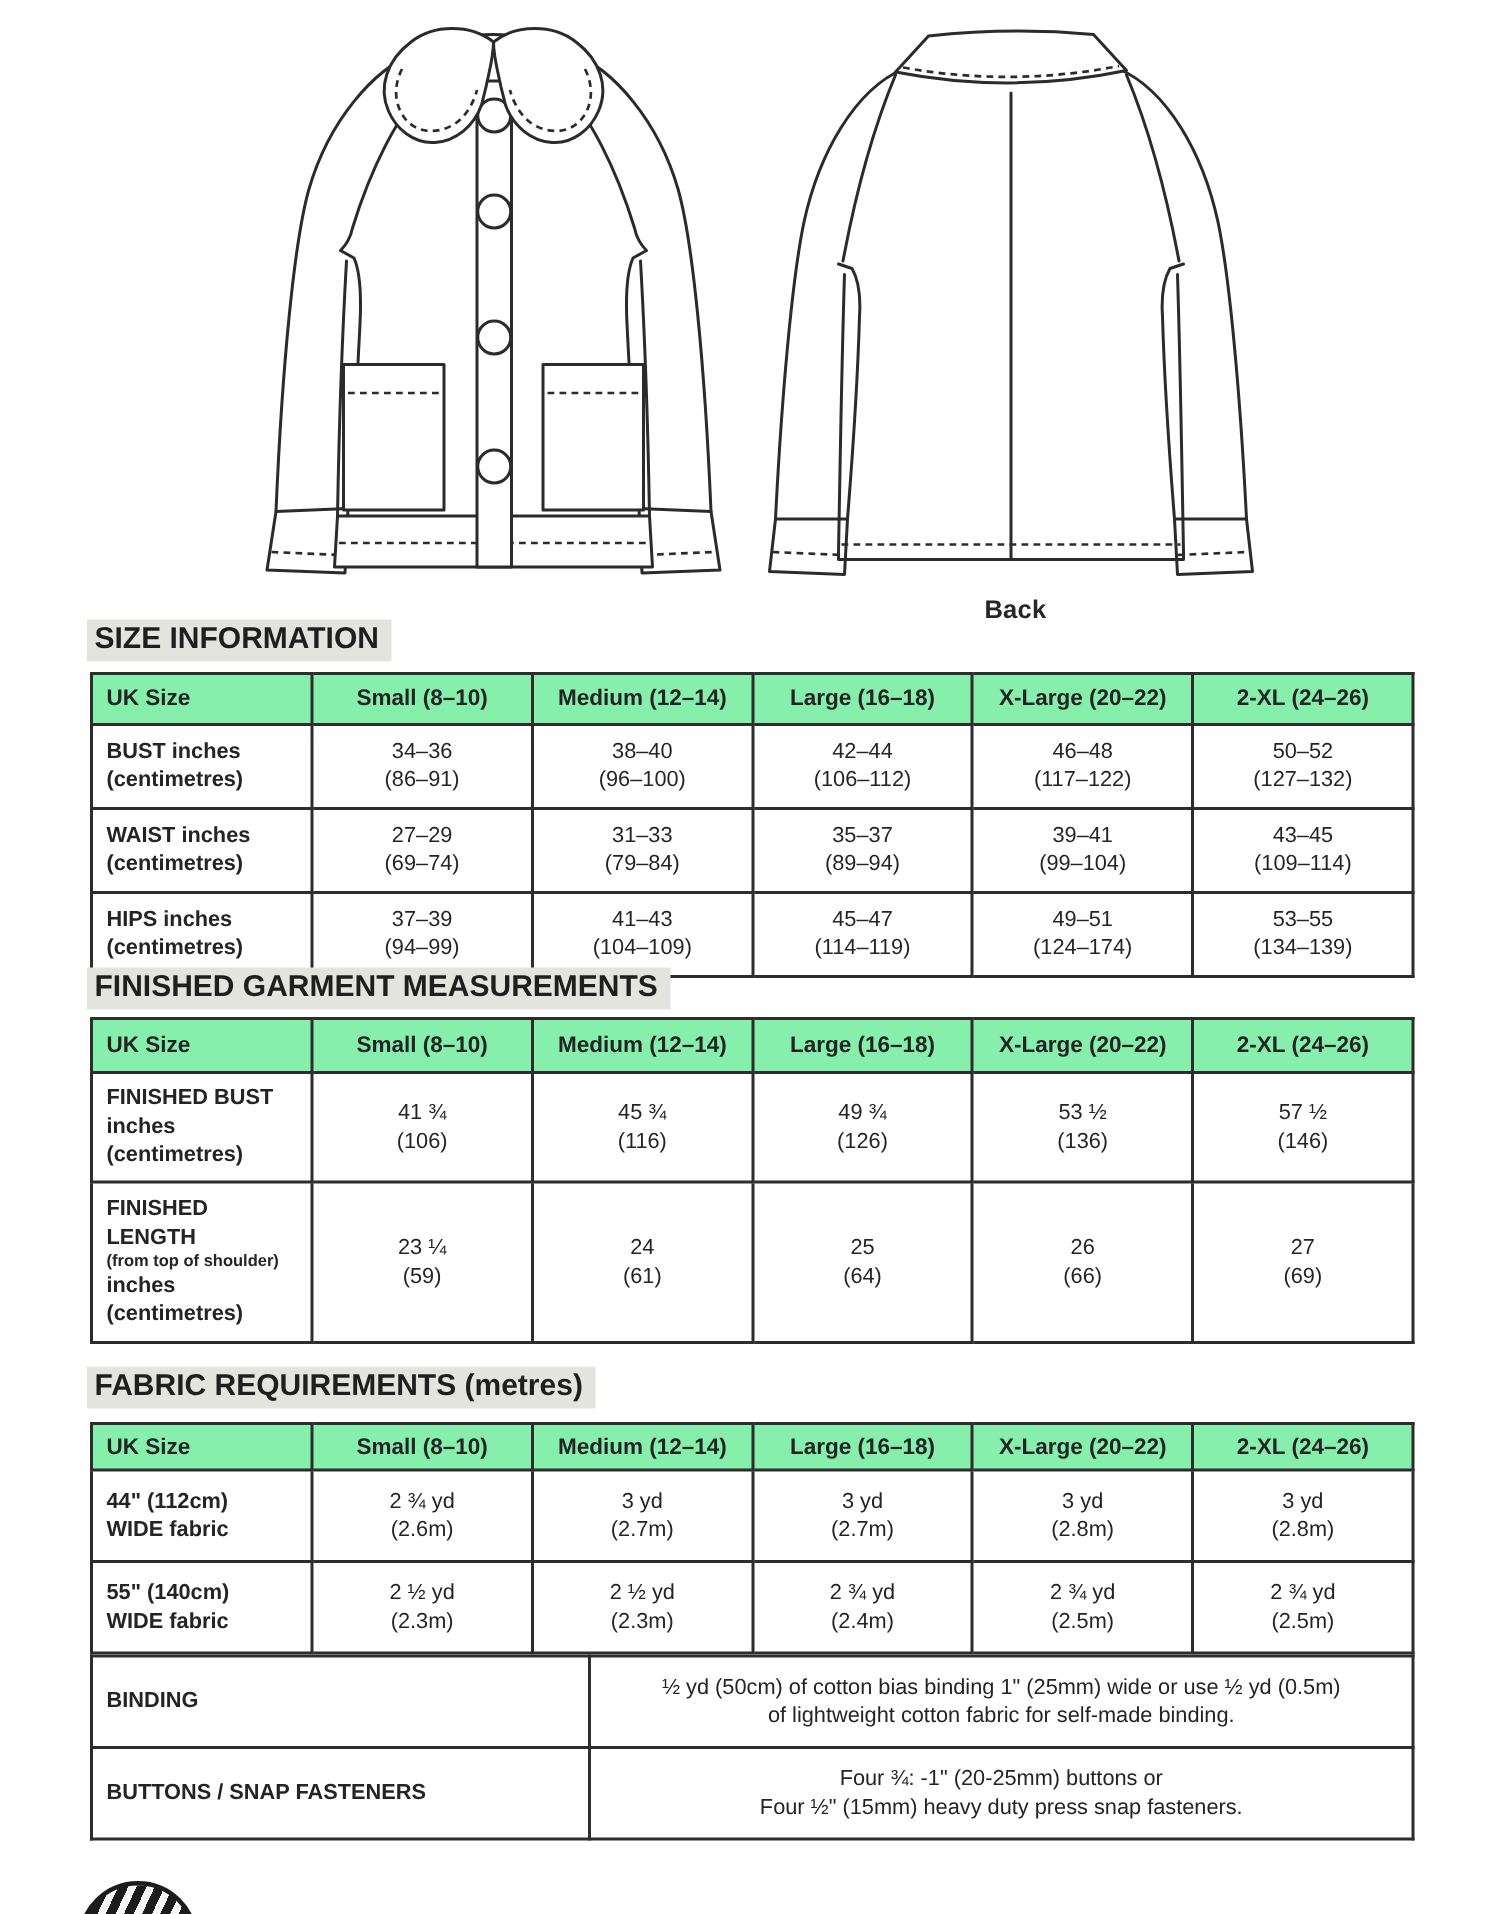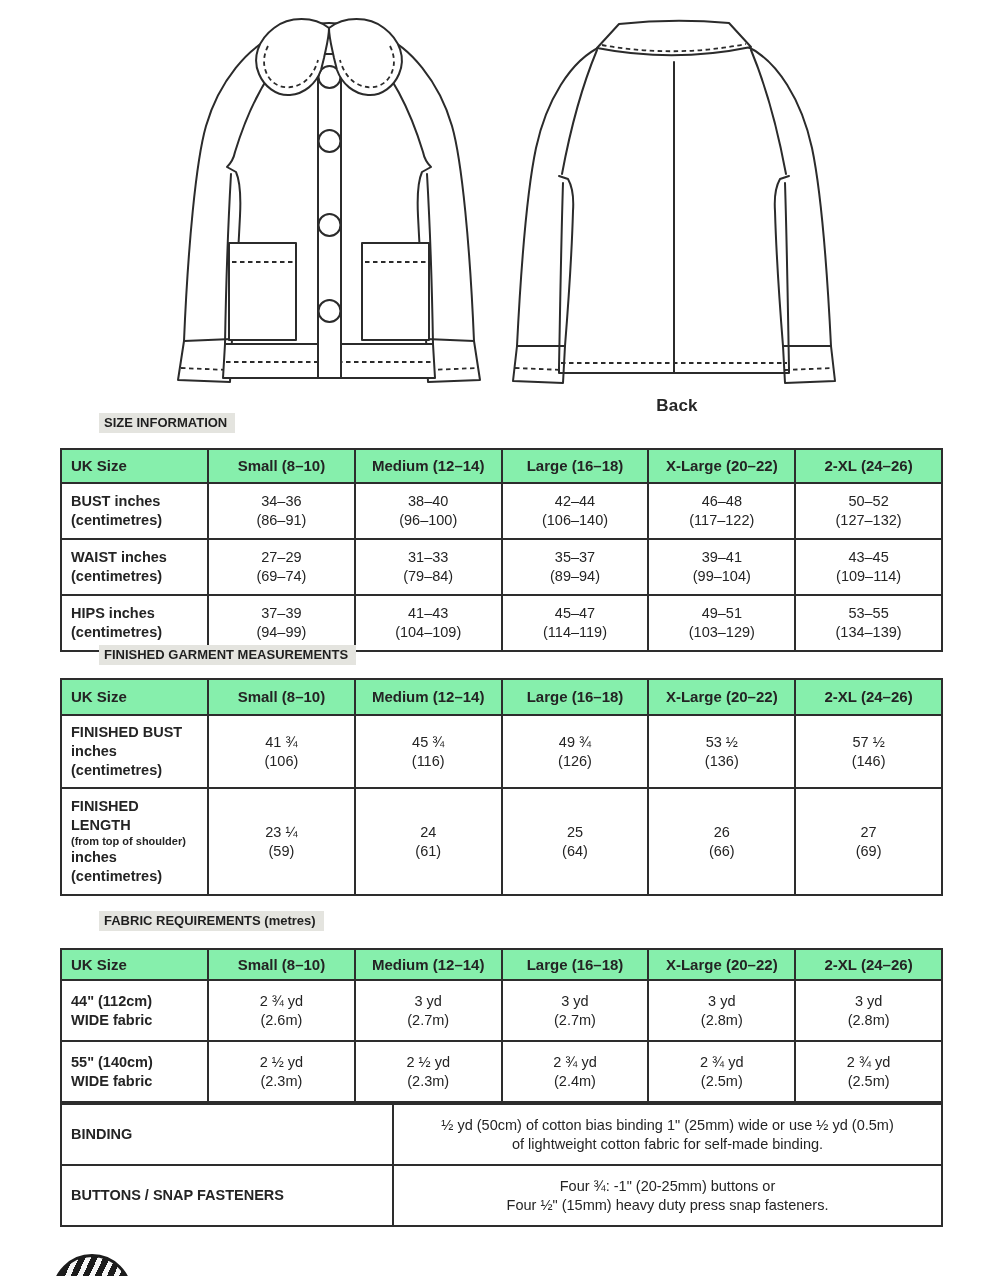--- a/index.html
+++ b/index.html
@@ -9,21 +9,21 @@
   }
   figure{margin:0;position:absolute;}
   .fig-front{left:163px;top:6px;width:337px;}
   .fig-back{left:502px;top:16px;width:350px;}
   figcaption{
     text-align:center;font-size:17px;font-weight:700;color:#262626;margin-top:2px;
     letter-spacing:.2px;
   }
   .chip{
     position:absolute;left:58px;display:inline-block;background:#e4e4df;
-    font-size:13px;font-weight:700;color:#1f1f1f;padding:2px 8px 3px 5px;white-space:nowrap;margin-left:41px;
+    font-size:20px;font-weight:700;color:#1f1f1f;padding:2px 8px 3px 5px;white-space:nowrap;
   }
   .chip1{top:413px;} .chip2{top:645px;} .chip3{top:911px;}
   table{
     position:absolute;left:60px;width:883px;border-collapse:collapse;table-layout:fixed;
     background:#ffffff;
   }
   #t1{top:448px;} #t2{top:678px;} #t3{top:948px;} #t4{top:1103px;}
   th,td{
     border:2px solid #2d2d2d;white-space:pre-line;vertical-align:middle;
     font-size:14.5px;color:#242424;line-height:1.3;padding:2px 4px;
@@ -147,21 +147,21 @@
     </thead>
     <tbody>
       <tr>
         <td class="rowlabel">BUST inches
 (centimetres)</td>
         <td>34–36
 (86–91)</td>
         <td>38–40
 (96–100)</td>
         <td>42–44
-(106–140)</td>
+(106–112)</td>
         <td>46–48
 (117–122)</td>
         <td>50–52
 (127–132)</td>
       </tr>
       <tr>
         <td class="rowlabel">WAIST inches
 (centimetres)</td>
         <td>27–29
 (69–74)</td>
@@ -177,21 +177,21 @@
       <tr>
         <td class="rowlabel">HIPS inches
 (centimetres)</td>
         <td>37–39
 (94–99)</td>
         <td>41–43
 (104–109)</td>
         <td>45–47
 (114–119)</td>
         <td>49–51
-(103–129)</td>
+(124–174)</td>
         <td>53–55
 (134–139)</td>
       </tr>
     </tbody>
   </table>
 
   <div class="chip chip2">FINISHED GARMENT MEASUREMENTS</div>
   <table id="t2">
     <colgroup>
         <col style="width:147px">

